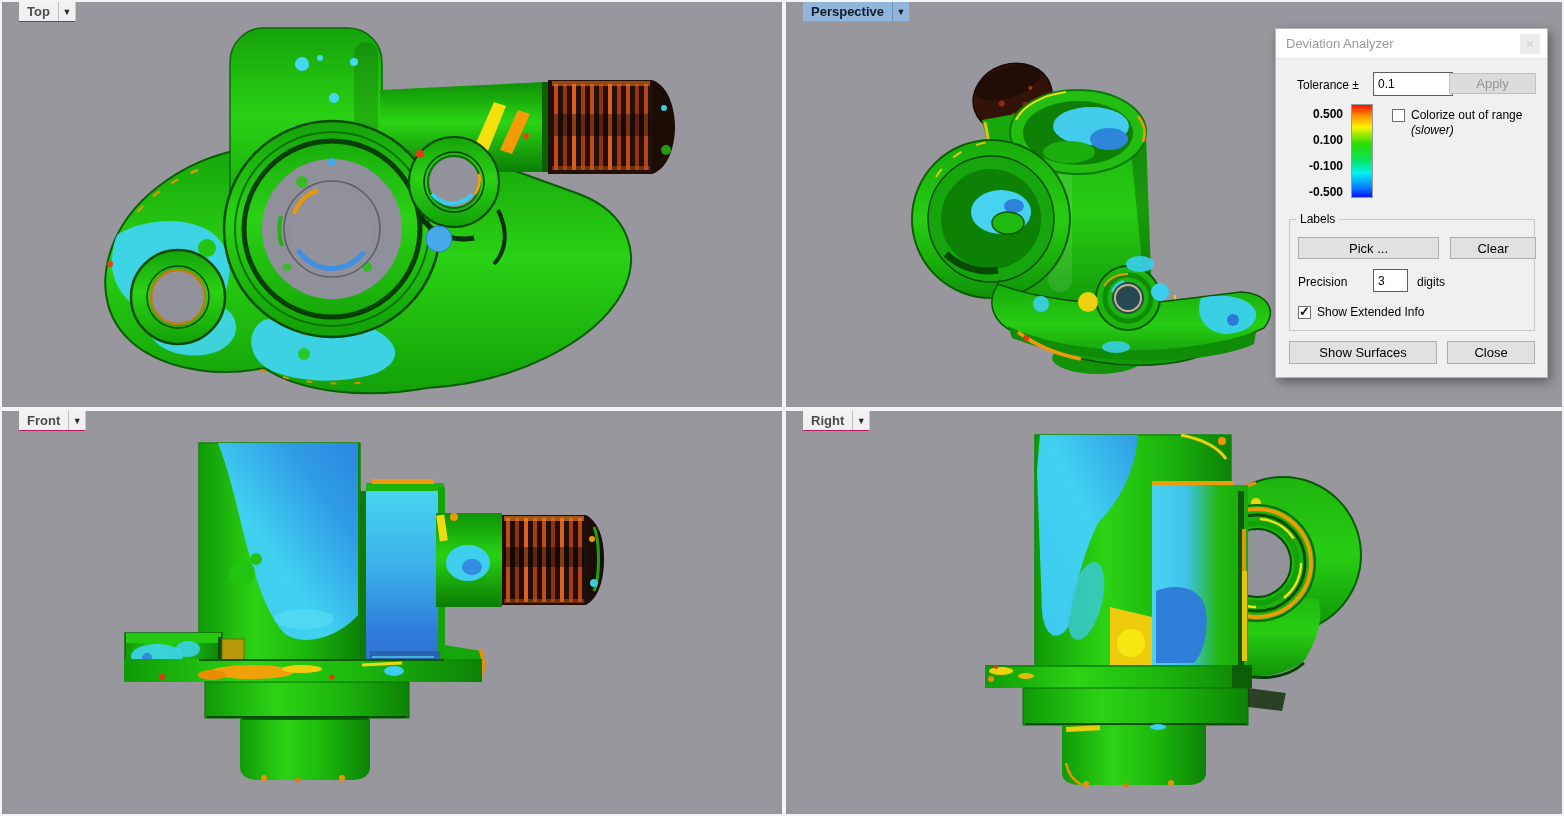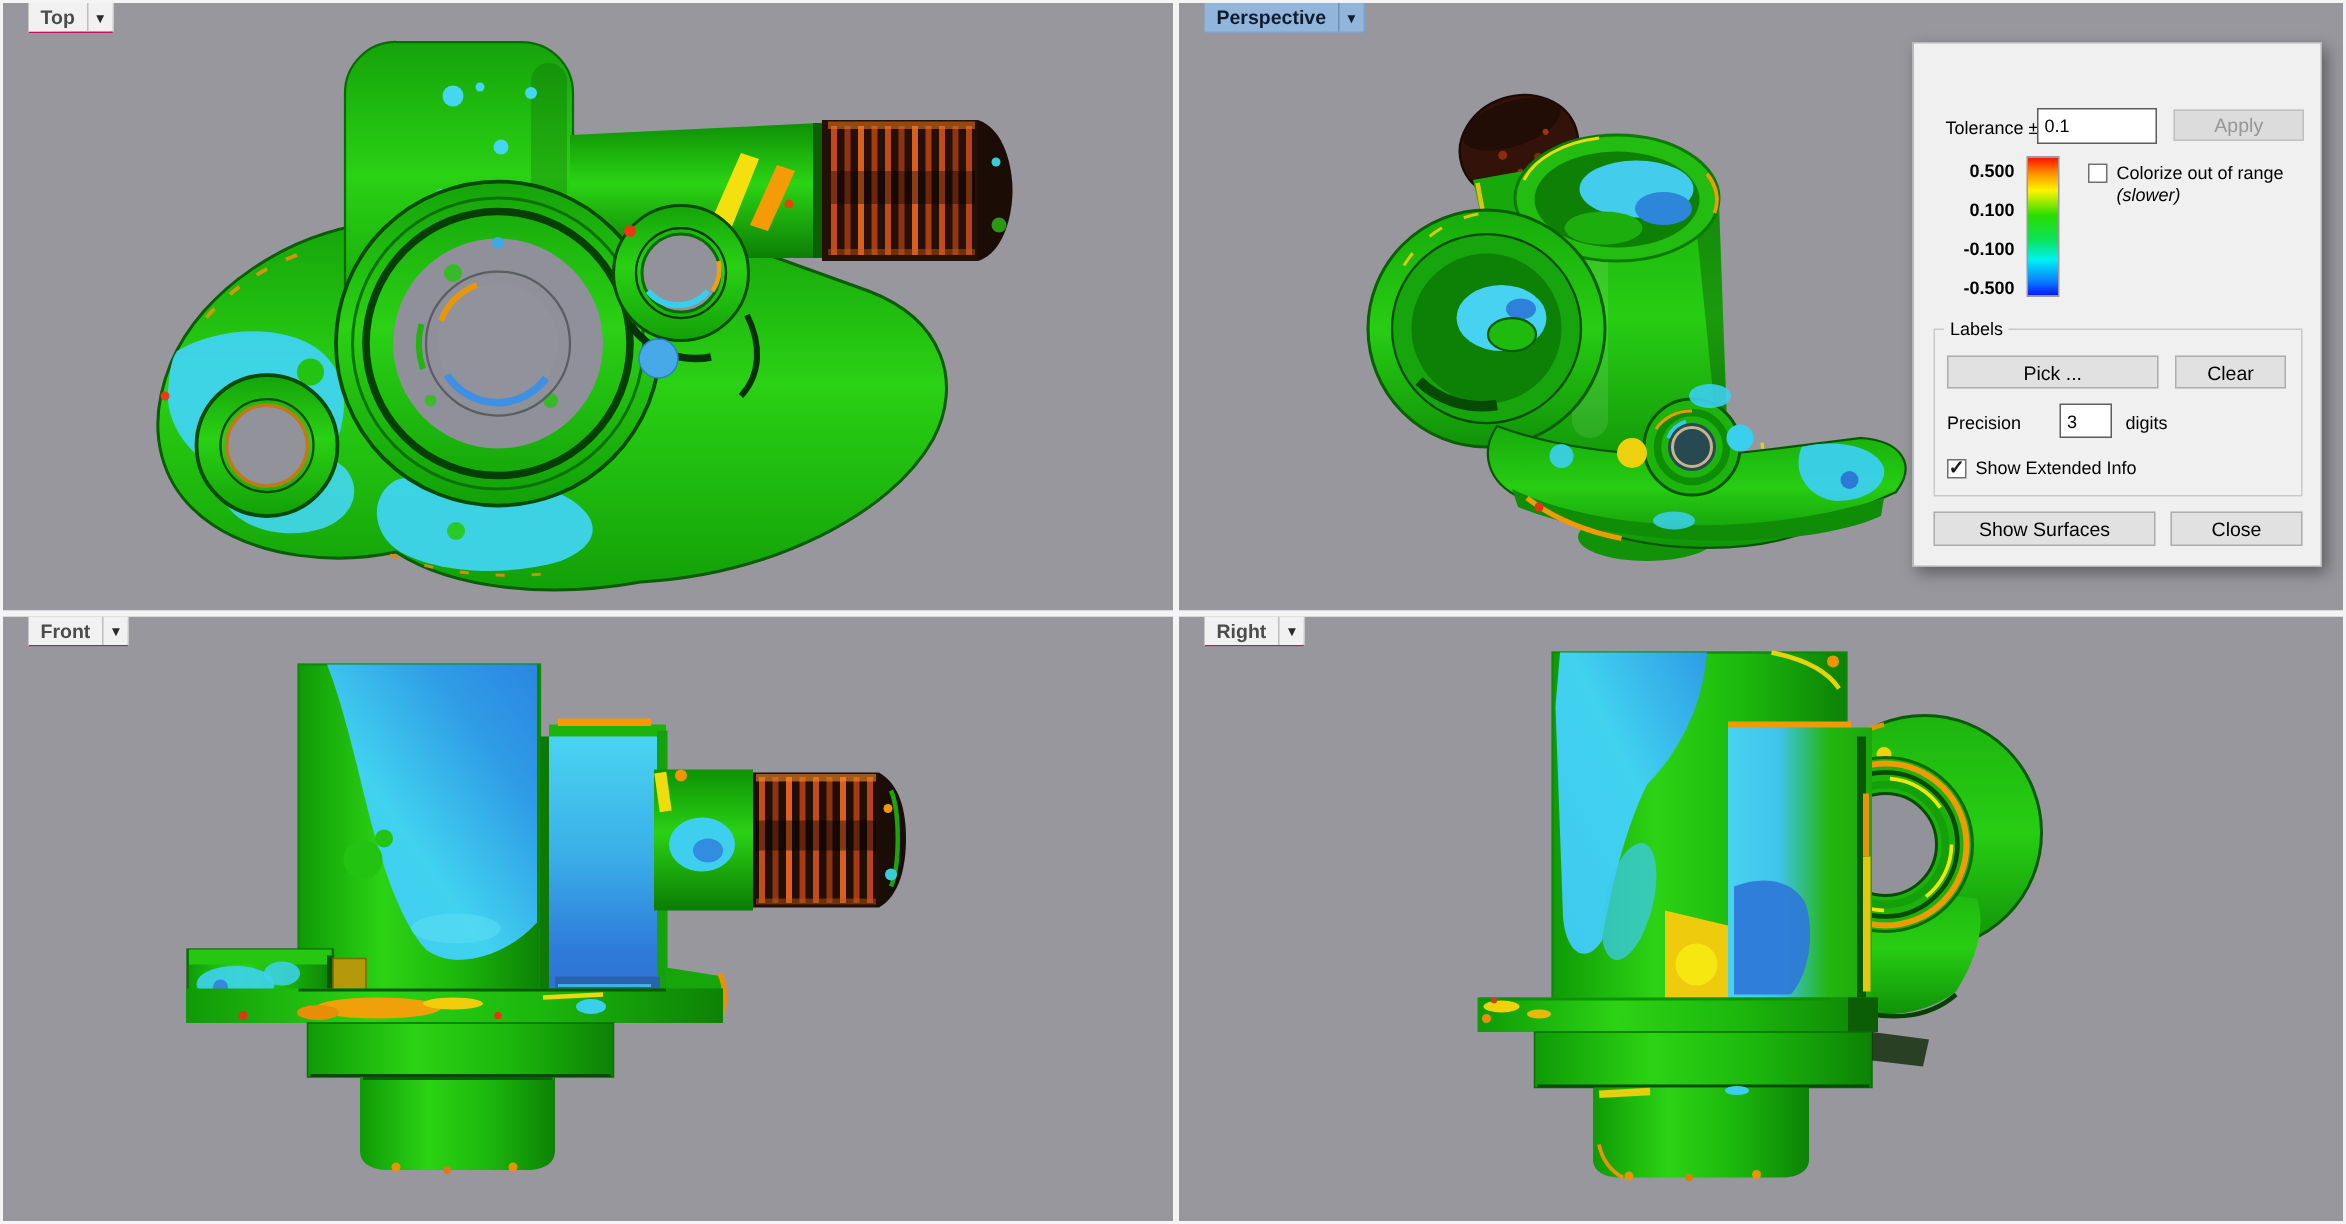--- a/index.html
+++ b/index.html
@@ -412,40 +412,44 @@
     <div class="vtab">
       <span class="lbl">Right</span>
       <span class="arr">▼</span>
     </div>
   </div>
 
   <div class="divider-v"></div>
   <div class="divider-h"></div>
 
   <div class="panel">
+    <div class="titlebar">
+      <span class="title">Deviation Analyzer</span>
+      <span class="closebtn">✕</span>
+    </div>
 
     <span class="lab" style="left:21px;top:49px;">Tolerance ±</span>
-    <input class="tbox" style="left: 82px; top: 43px; width: 80px; height: 24px;" value="0.1">
+    <input class="tbox" style="left: 97px; top: 43px; width: 80px; height: 24px;" value="0.1">
     <button class="btn disabled" style="left:173px;top:44px;width:87px;height:21px;">Apply</button>
 
     <span class="ticklbl" style="left:5px;top:78px;">0.500</span>
     <span class="ticklbl" style="left:5px;top:104px;">0.100</span>
     <span class="ticklbl" style="left:5px;top:130px;">-0.100</span>
     <span class="ticklbl" style="left:5px;top:156px;">-0.500</span>
     <div class="scalebar" style="background: linear-gradient(rgb(255, 15, 0) 0%, rgb(255, 149, 0) 12%, rgb(253, 244, 0) 24%, rgb(42, 221, 0) 42%, rgb(11, 227, 94) 60%, rgb(0, 242, 242) 74%, rgb(11, 123, 255) 90%, rgb(6, 23, 255) 100%);"></div>
 
     <span class="cb" style="left:116px;top:80px;"></span>
     <span class="lab" style="left:135px;top:79px;">Colorize out of range</span>
     <span class="lab" style="left:135px;top:94px;font-style:italic;">(slower)</span>
 
     <div class="groupbox"></div>
     <span class="legend">Labels</span>
 
     <button class="btn" style="left:22px;top:208px;width:141px;height:22px;">Pick ...</button>
-    <button class="btn" style="left:174px;top:208px;width:74px;height:22px;">Clear</button>
+    <button class="btn" style="left:174px;top:208px;width:86px;height:22px;">Clear</button>
 
     <span class="lab" style="left:22px;top:246px;">Precision</span>
     <input class="tbox" style="left: 97px; top: 240px; width: 35px; height: 23px;" value="3">
     <span class="lab" style="left:141px;top:246px;">digits</span>
 
     <span class="cb checked" style="left:22px;top:277px;"></span>
     <span class="lab" style="left:41px;top:276px;">Show Extended Info</span>
 
     <button class="btn" style="left:13px;top:312px;width:148px;height:23px;">Show Surfaces</button>
     <button class="btn" style="left:171px;top:312px;width:88px;height:23px;">Close</button>

